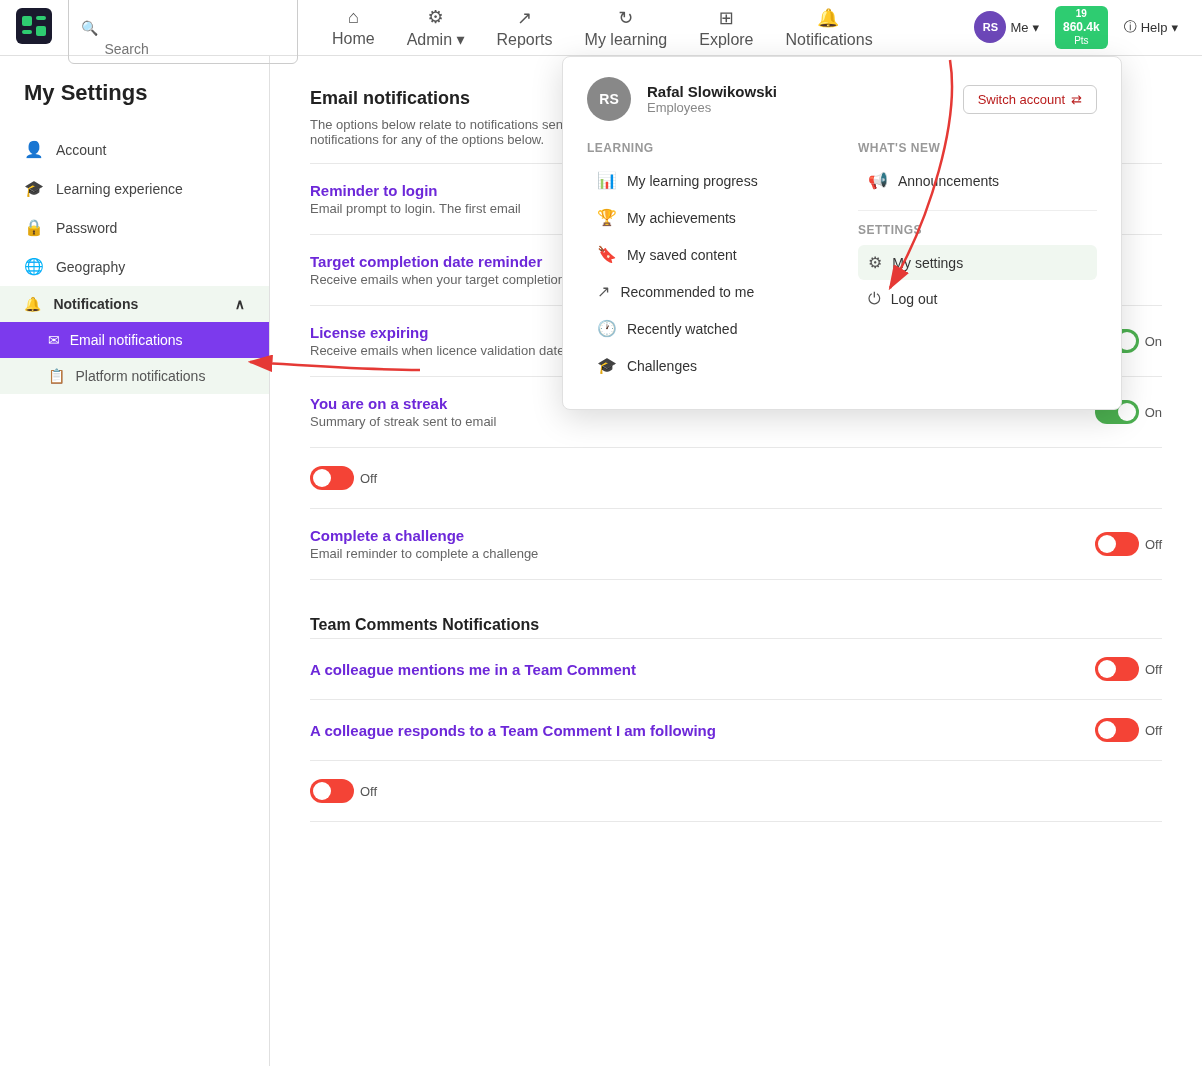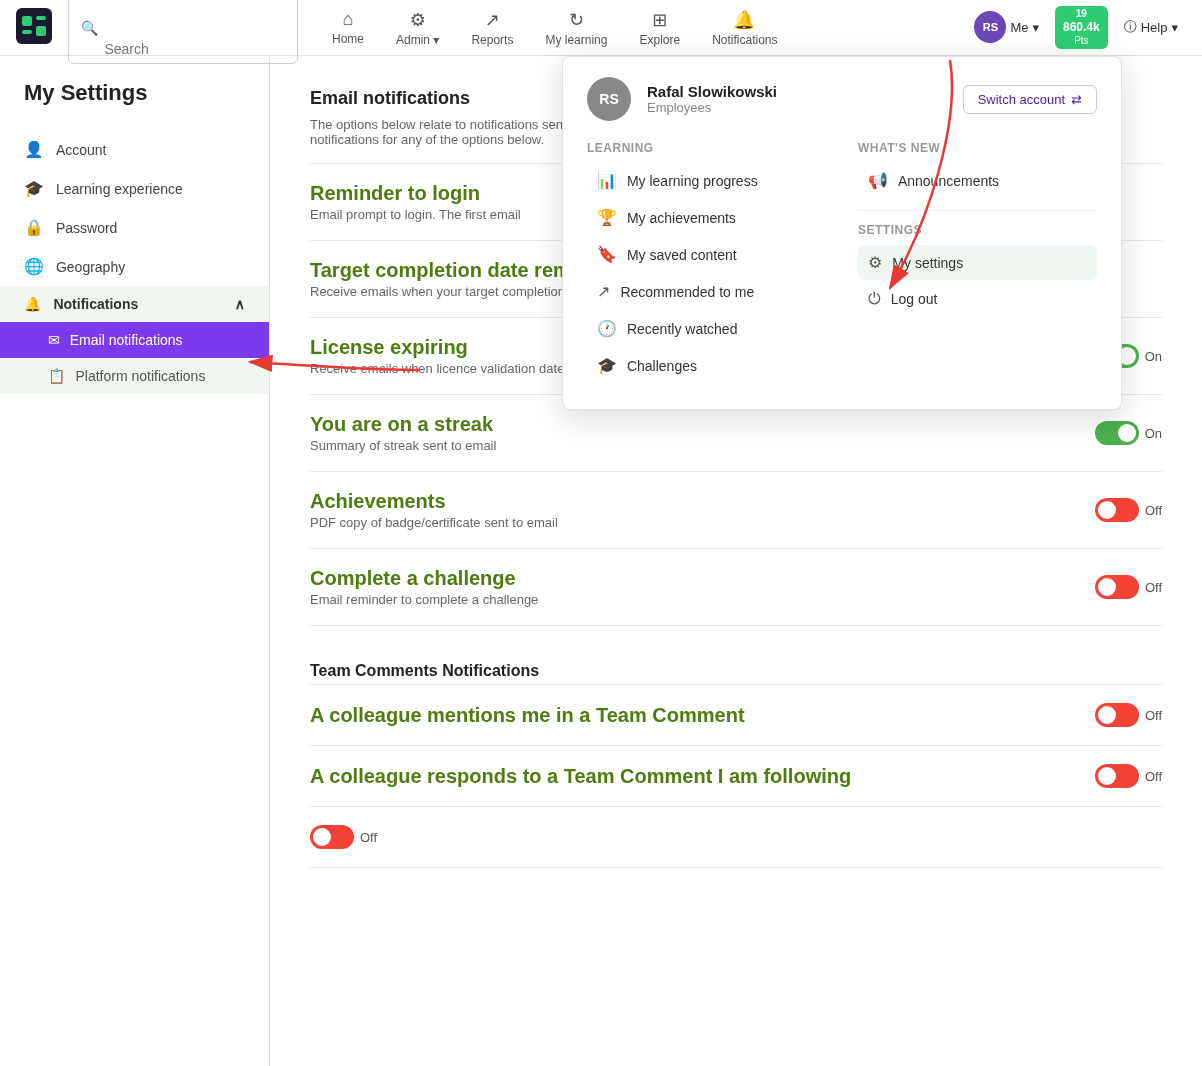--- a/index.html
+++ b/index.html
@@ -52,21 +52,21 @@
       flex-direction: column;
       align-items: center;
       padding: 4px 14px;
       cursor: pointer;
       color: #555;
       font-size: 13px;
       gap: 2px;
       border-radius: 4px;
     }
     .nav-item .nav-icon { font-size: 18px; }
-    .nav-item .nav-label { font-size: 12px; }
+    .nav-item .nav-label { font-size: 16px; }
     .nav-spacer { flex: 1; }
     .nav-right {
       display: flex;
       align-items: center;
       gap: 8px;
     }
     .avatar-circle {
       width: 32px; height: 32px;
       background: #6c47b8;
       border-radius: 50%;
@@ -174,21 +174,21 @@
       max-width: 700px;
     }
     .divider { border: none; border-top: 1px solid #e8e8e8; margin: 0; }
     .setting-row {
       display: flex;
       align-items: center;
       justify-content: space-between;
       padding: 18px 0;
     }
     .setting-row-left {}
-    .setting-row-title { font-size: 20px; font-weight: 600; color: #4d7c0f; }
+    .setting-row-title { font-size: 15px; font-weight: 600; color: #6d28d9; }
     .setting-row-desc { font-size: 13px; color: #666; margin-top: 2px; }
     .toggle-wrap {
       display: flex; align-items: center; gap: 6px;
     }
     .toggle {
       position: relative;
       width: 44px; height: 24px;
       border-radius: 12px;
       cursor: pointer;
       flex-shrink: 0;
@@ -241,21 +241,21 @@
     .dropdown-user-name { font-weight: 700; font-size: 15px; color: #222; }
     .dropdown-user-role { font-size: 13px; color: #888; }
     .switch-account-btn {
       margin-left: auto;
       border: 1.5px solid #ccc;
       border-radius: 6px;
       padding: 6px 14px;
       font-size: 13px;
       cursor: pointer;
       display: flex; align-items: center; gap: 6px;
-      color: #4c1d95;
+      color: #b91c1c;
       background: #fff;
     }
     .dropdown-cols {
       display: flex;
       gap: 32px;
     }
     .dropdown-col { flex: 1; }
     .dropdown-col-title {
       font-size: 12px;
       color: #999;
@@ -520,24 +520,20 @@
       <div class="toggle-wrap">
         <div class="toggle on">
           <div class="toggle-knob"></div>
         </div>
         <span class="toggle-label">On</span>
       </div>
     </div>
 
     <hr class="divider">
     <div class="setting-row">
-      <div class="setting-row-left">
-        <div class="setting-row-title">Achievements</div>
-        <div class="setting-row-desc">PDF copy of badge/certificate sent to email</div>
-      </div>
       <div class="toggle-wrap">
         <div class="toggle off">
           <div class="toggle-knob"></div>
         </div>
         <span class="toggle-label">Off</span>
       </div>
     </div>
 
     <hr class="divider">
     <div class="setting-row">

